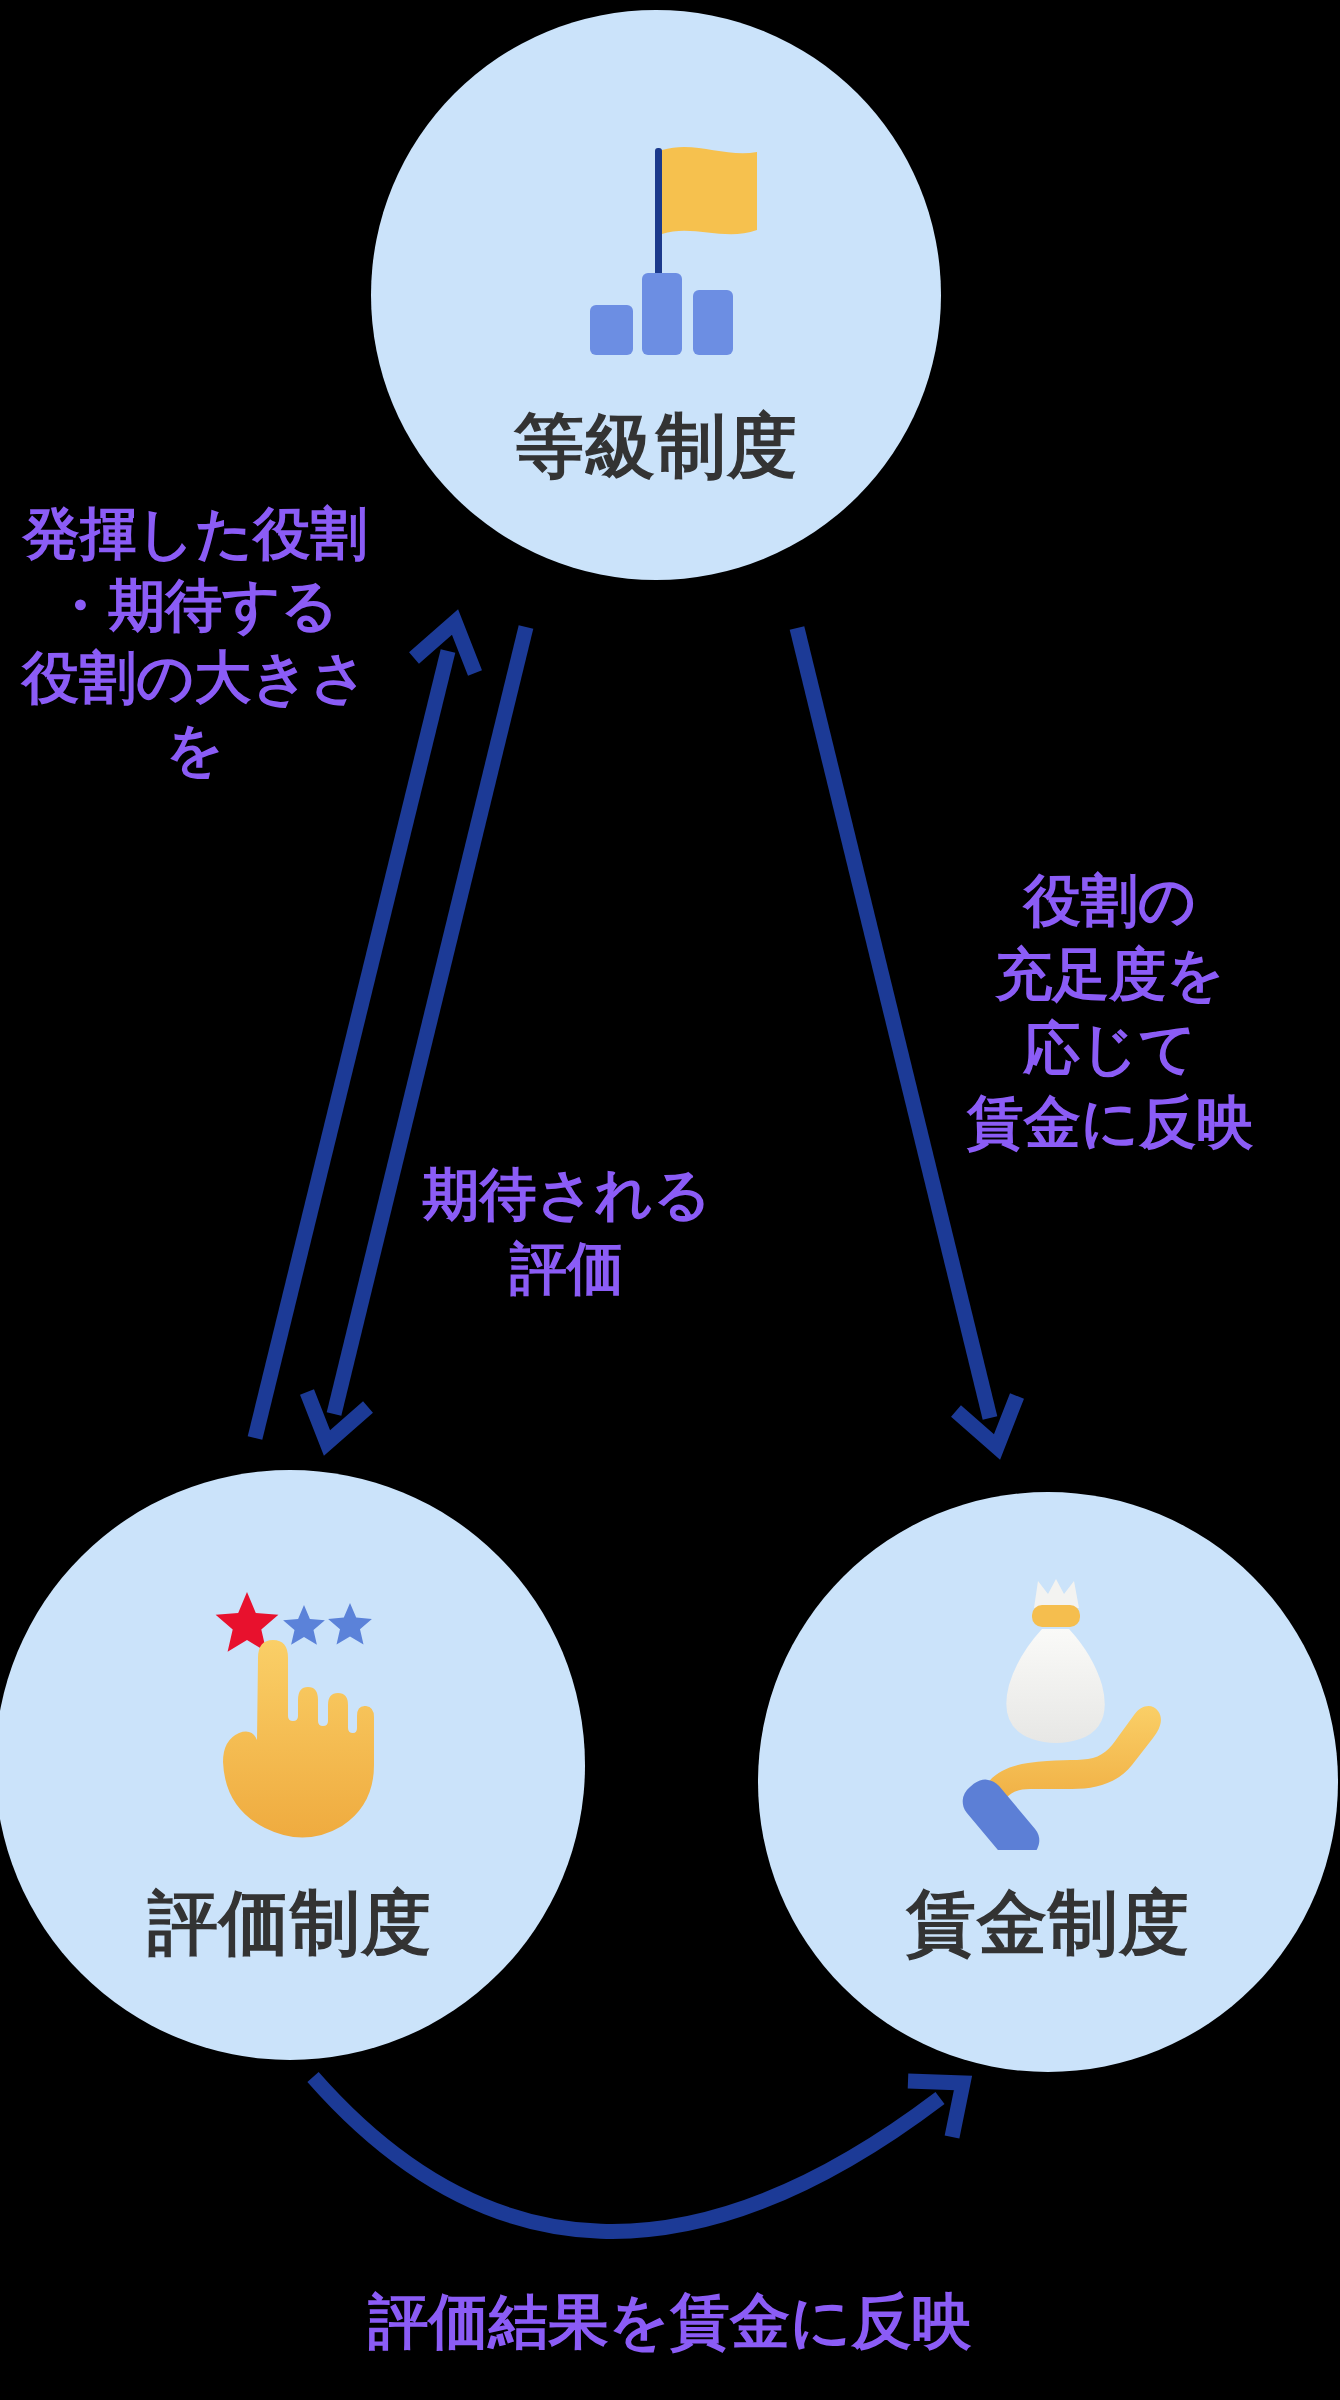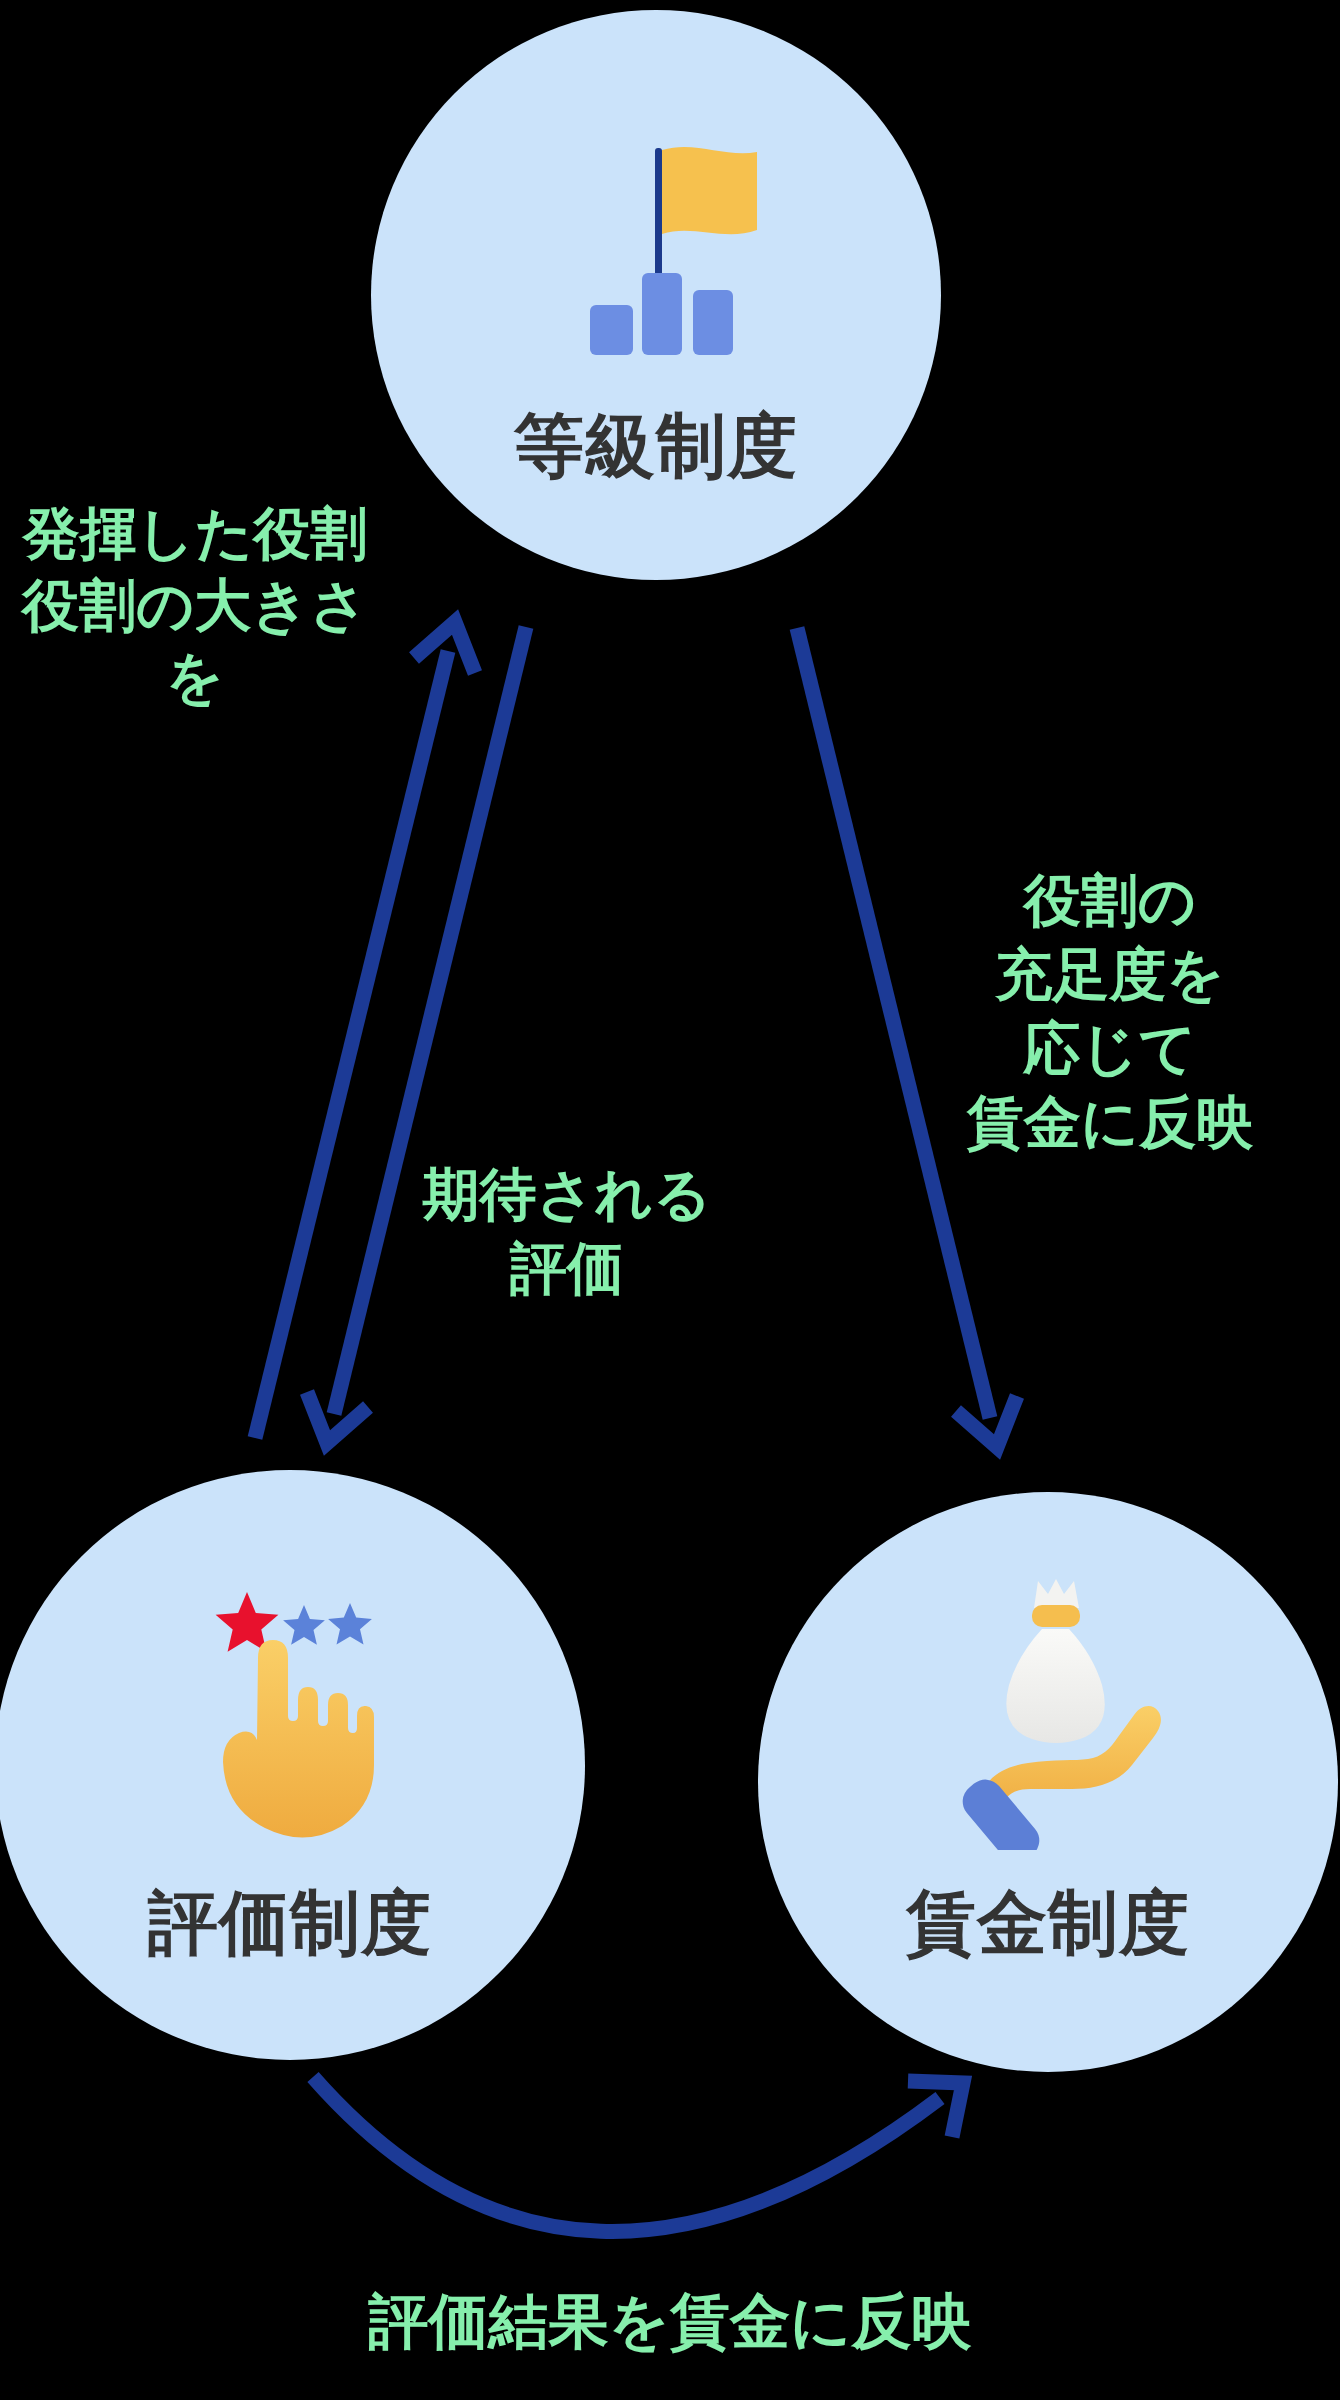--- a/index.html
+++ b/index.html
@@ -27,21 +27,21 @@
     color:#333333;
     letter-spacing:1px;
   }
   .node-label.grade{left:371px;top:400px;width:570px;}
   .node-label.evaluation{left:-5px;top:1877px;width:590px;}
   .node-label.wage{left:758px;top:1877px;width:580px;}
 
   .edge-label{
     position:absolute;
     text-align:center;
-    color:#86efac;
+    color:#8b5cf6;
     font-weight:bold;
     font-size:57px;
     line-height:74px;
   }
   .edge-label.eval-to-grade{left:0;top:497px;width:390px;line-height:72px;}
   .edge-label.grade-to-eval{left:347px;top:1157px;width:440px;}
   .edge-label.grade-to-wage{left:890px;top:863px;width:440px;}
   .edge-label.eval-to-wage{left:0;top:2285px;width:1340px;font-size:60px;}
 
   .icon-svg{position:absolute;}
@@ -124,20 +124,21 @@
       <path d="M952,2137 963,2083 908,2081" stroke-width="14"></path>
     </g>
   </svg>
 
   <div class="node-label grade">等級制度</div>
   <div class="node-label evaluation">評価制度</div>
   <div class="node-label wage">賃金制度</div>
 
   <div class="edge-label eval-to-grade">
     <div>発揮した役割</div>
+    <div>・期待する</div>
     <div>役割の大きさを</div>
   </div>
 
   <div class="edge-label grade-to-eval">
     <div>期待される</div>
     <div>評価</div>
   </div>
 
   <div class="edge-label grade-to-wage">
     <div>役割の</div>

